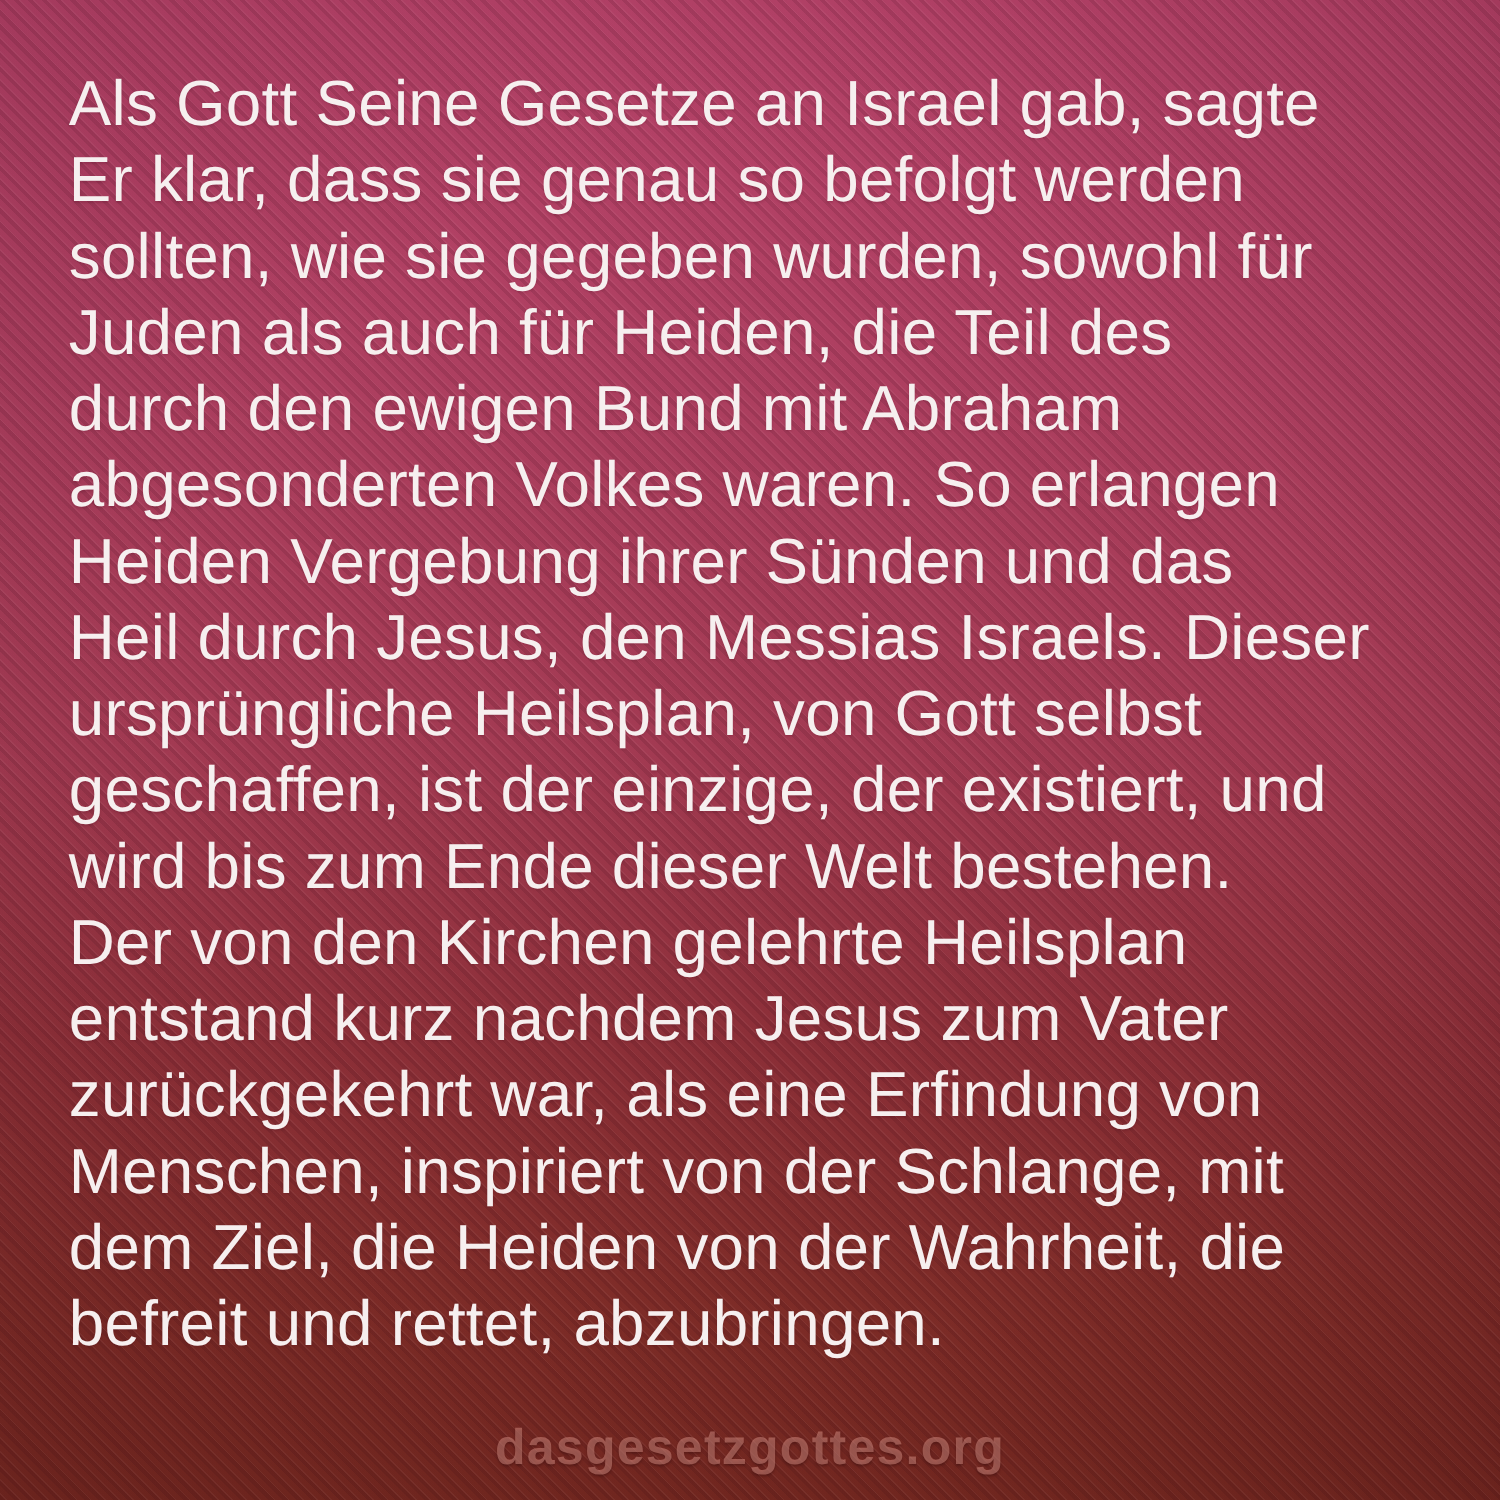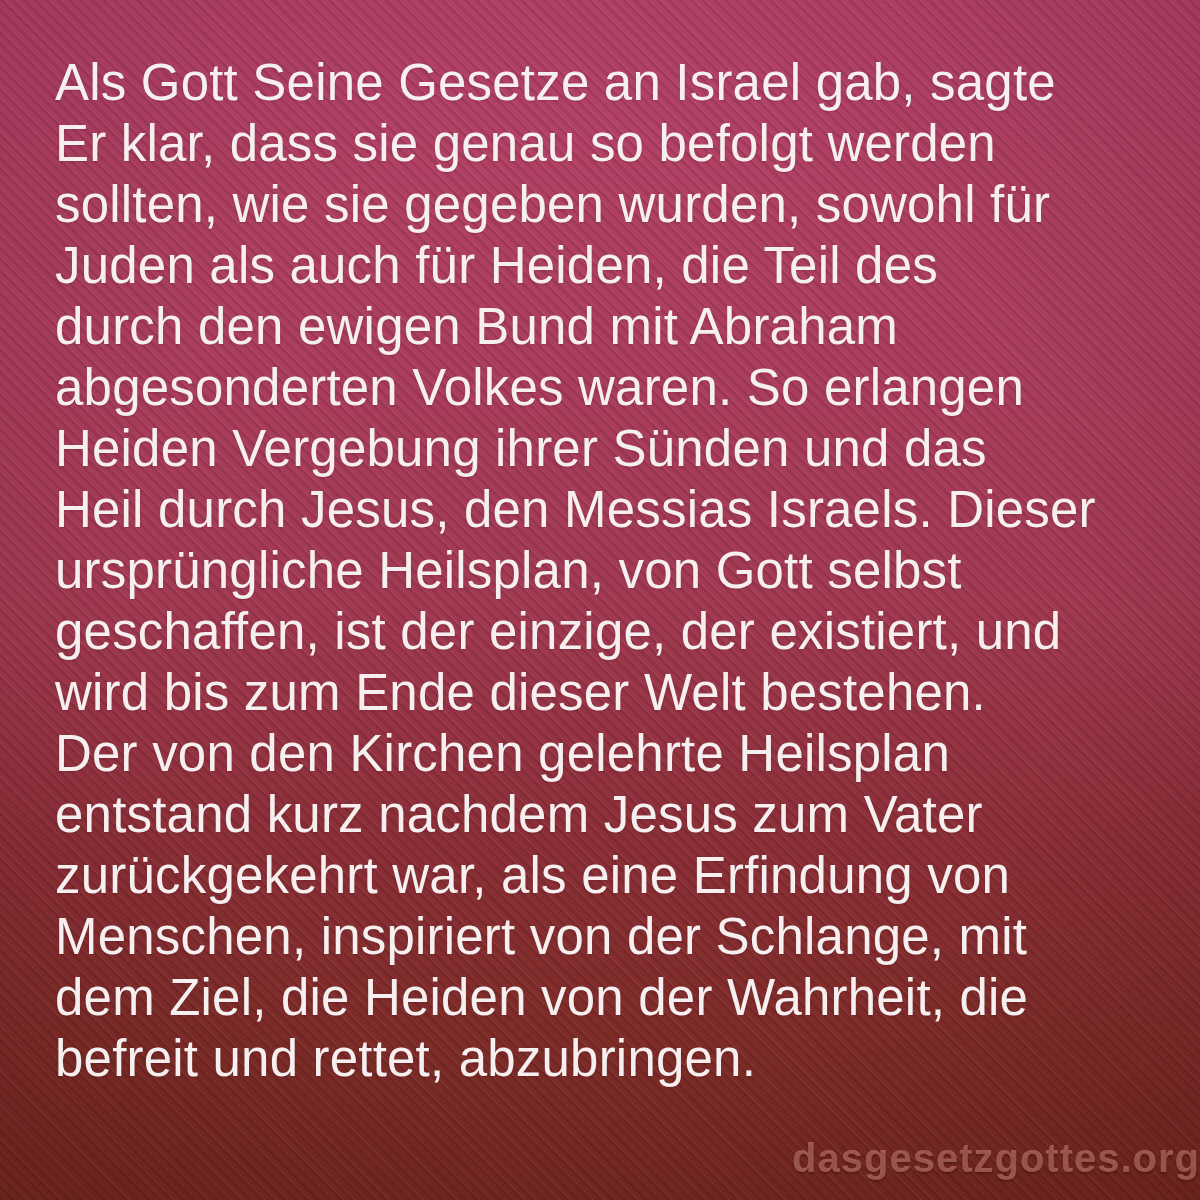--- a/index.html
+++ b/index.html
@@ -47,21 +47,21 @@
     font-weight: 300;
     letter-spacing: 0.2px;
     white-space: pre-line;
     text-shadow: 0 1px 2px rgba(60,0,20,0.18);
   }
   .watermark {
     position: absolute;
     left: 0;
     right: 0;
     top: 1136px;
-    text-align: right;
+    text-align: center;
     font-size: 40px;
     font-weight: bold;
     letter-spacing: 1px;
     color: rgba(236,164,152,0.42);
     text-shadow: 0 2px 2px rgba(50,8,8,0.35);
   }
 </style>
 </head>
 <body>
 

